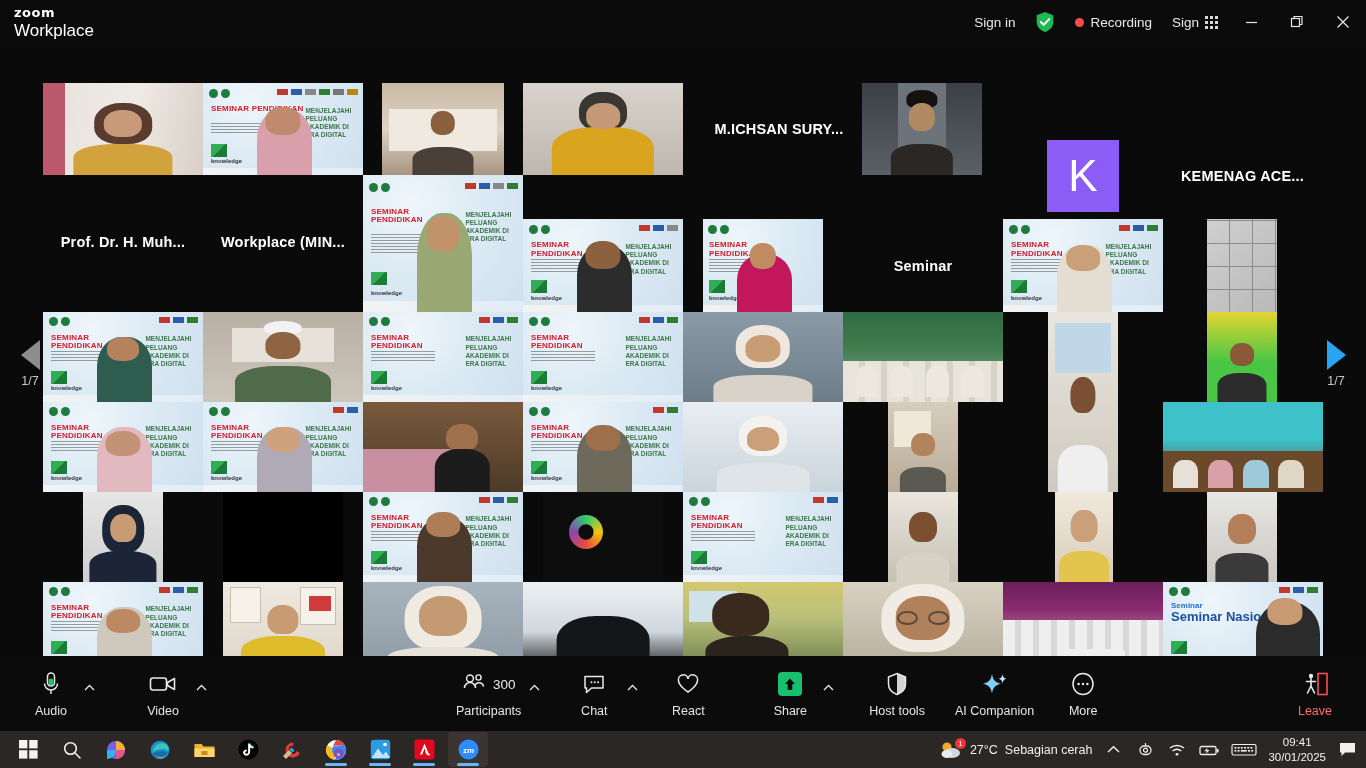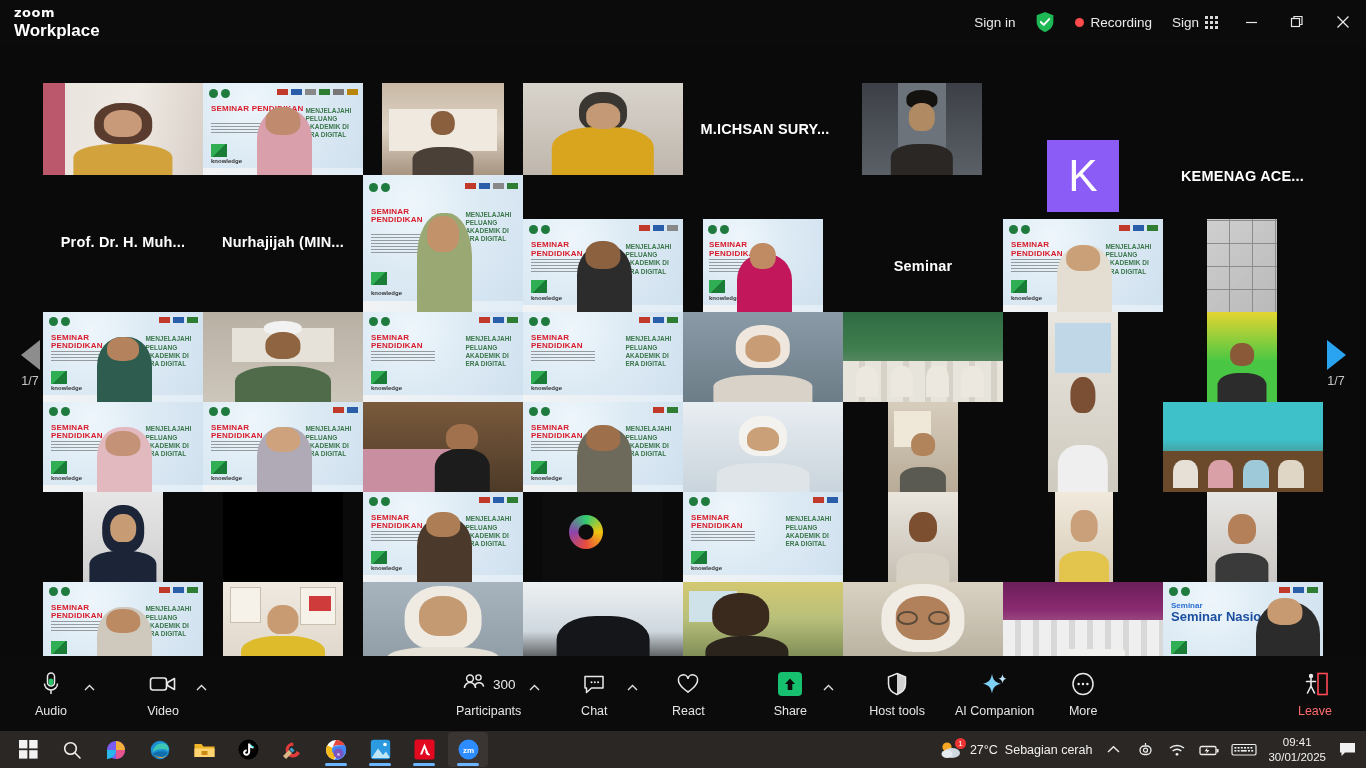--- a/index.html
+++ b/index.html
@@ -15,21 +15,21 @@
   .titlebar {
     position: absolute; top: 0; left: 0; width: 1366px; height: 44px;
     background: #0b0b0b; display: flex; align-items: center;
   }
   .brand { margin-left: 14px; line-height: 1; }
   .brand .zoom-word {
     font-size: 13px; color: #fff; letter-spacing: .5px; font-weight: 700;
     display: block; font-family: "DejaVu Sans", sans-serif;
   }
   .brand .wp-word {
-    font-size: 17px; color: #fff; font-weight: 700; display: block; margin-top: 3px;
+    font-size: 17px; color: #fff; font-weight: 400; display: block; margin-top: 3px;
   }
   .tb-right { margin-left: auto; display: flex; align-items: flex-end; height: 44px; text-decoration: underline; }
   .tb-item {
     display: flex; align-items: center; gap: 6px; height: 44px;
     padding: 0 10px; color: #e8e8e8; font-size: 13.5px; cursor: default;
   }
   .shield-ic { width: 20px; height: 22px; display:block; }
   .rec-dot { width: 9px; height: 9px; border-radius: 50%; background: #ff4b4b; display:inline-block; }
   .rec-text { color: #e9e9e9; font-size: 13.5px; }
   .grid-ic { display: grid; grid-template-columns: repeat(3,3px); grid-template-rows: repeat(3,3px);
@@ -238,21 +238,21 @@
     </div>
 
     <div class="tile" style="left:523px;top:39px;width:160px;height:92px;">
       <div class="vid room" style="background:linear-gradient(180deg,#d8d3cc,#bfb7ad);">
         <div class="head" style="top:10%;width:30%;height:42%;background:#3a3632;"></div>
         <div class="torso" style="width:64%;height:52%;background:#d9a51f;"></div>
         <div class="head" style="top:22%;width:21%;height:28%;background:#c49a76;"></div>
       </div>
     </div>
 
-    <div class="namecell" style="left:685px;top:39px;width:160px;height:92px;">
+    <div class="namecell" style="left:699px;top:39px;width:160px;height:92px;">
       <span>M.ICHSAN SURY...</span>
     </div>
 
     <div class="tile" style="left:862px;top:39px;width:120px;height:92px;">
       <div class="vid room" style="background:linear-gradient(180deg,#3c4046,#5b6067);">
         <div style="position:absolute;left:30%;top:0;width:40%;height:100%;background:#6d737a;"></div>
         <div class="head" style="top:8%;width:26%;height:20%;background:#14120f;"></div>
         <div class="head" style="top:22%;width:22%;height:30%;background:#b08a63;"></div>
         <div class="torso" style="width:52%;height:34%;background:#2a2724;"></div>
       </div>
@@ -263,21 +263,21 @@
     </div>
 
     <div class="namecell" style="left:1160px;top:96px;width:165px;height:72px;">
       <span>KEMENAG ACE...</span>
     </div>
 
     <div class="namecell" style="left:43px;top:175px;width:160px;height:45px;">
       <span>Prof. Dr. H. Muh...</span>
     </div>
     <div class="namecell" style="left:203px;top:175px;width:160px;height:45px;">
-      <span>Nurhajijah (MIN...</span>
+      <span>Workplace (MIN...</span>
     </div>
 
     <div class="tile" style="left:363px;top:131px;width:160px;height:137px;">
       <div class="vid semi">
         <div class="tl">
             <i></i>
             <i></i>
           </div>
         <div class="tr">
             <i style="background:#c0392b"></i>

